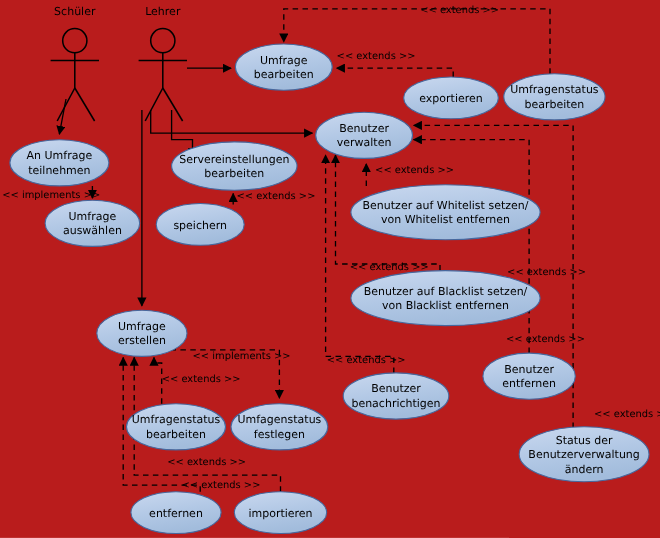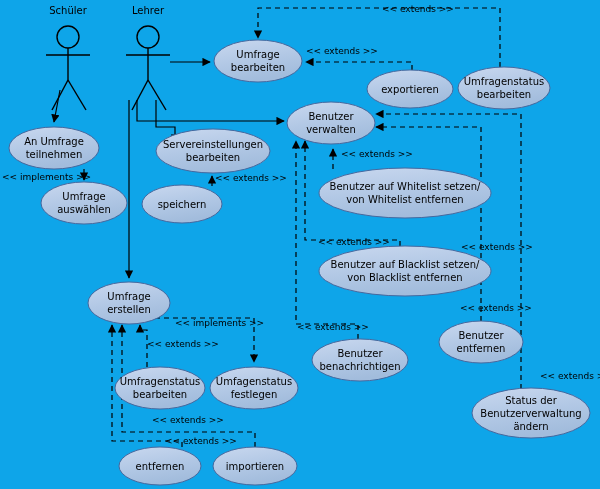--- a/index.html
+++ b/index.html
@@ -7,21 +7,21 @@
     padding: 0;
     background: #ffffff;
   }
   body {
     font-family: "DejaVu Sans", sans-serif;
   }
   #diagram-root {
     position: relative;
     width: 600px;
     height: 489px;
-    background: #0ea5e9;
+    background: #b91c1c;
     overflow: hidden;
   }
   svg#uml-canvas {
     position: absolute;
     top: 0;
     left: 0;
     width: 600px;
     height: 489px;
   }
   .uc-ellipse {

